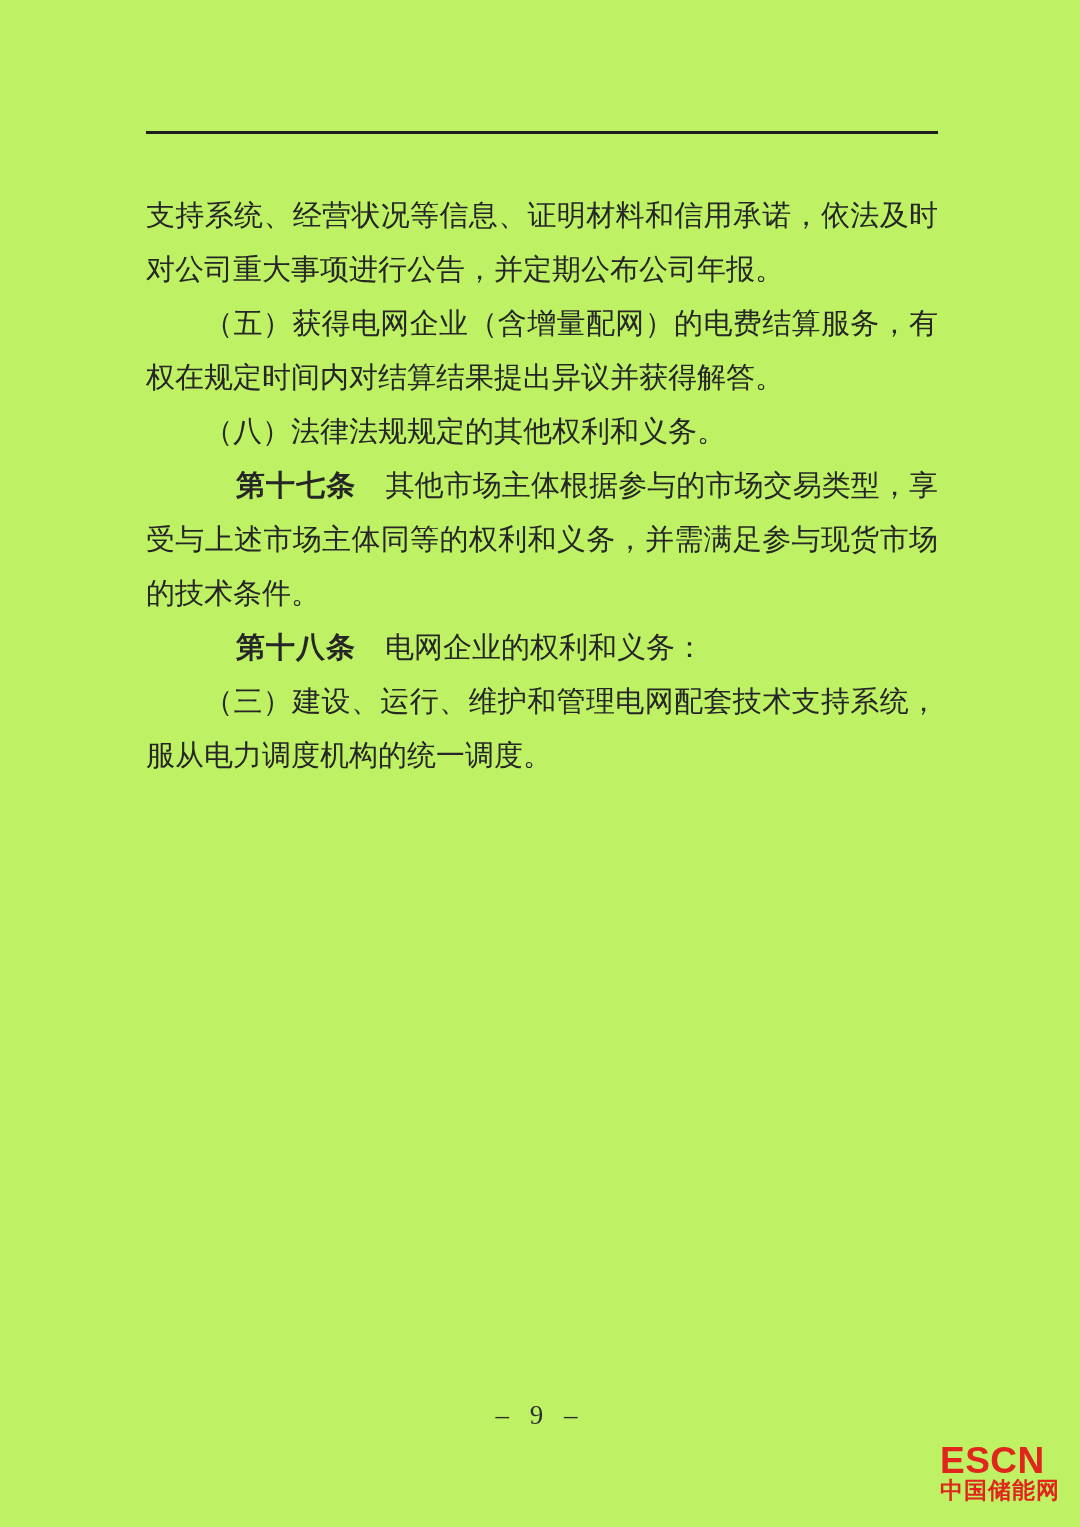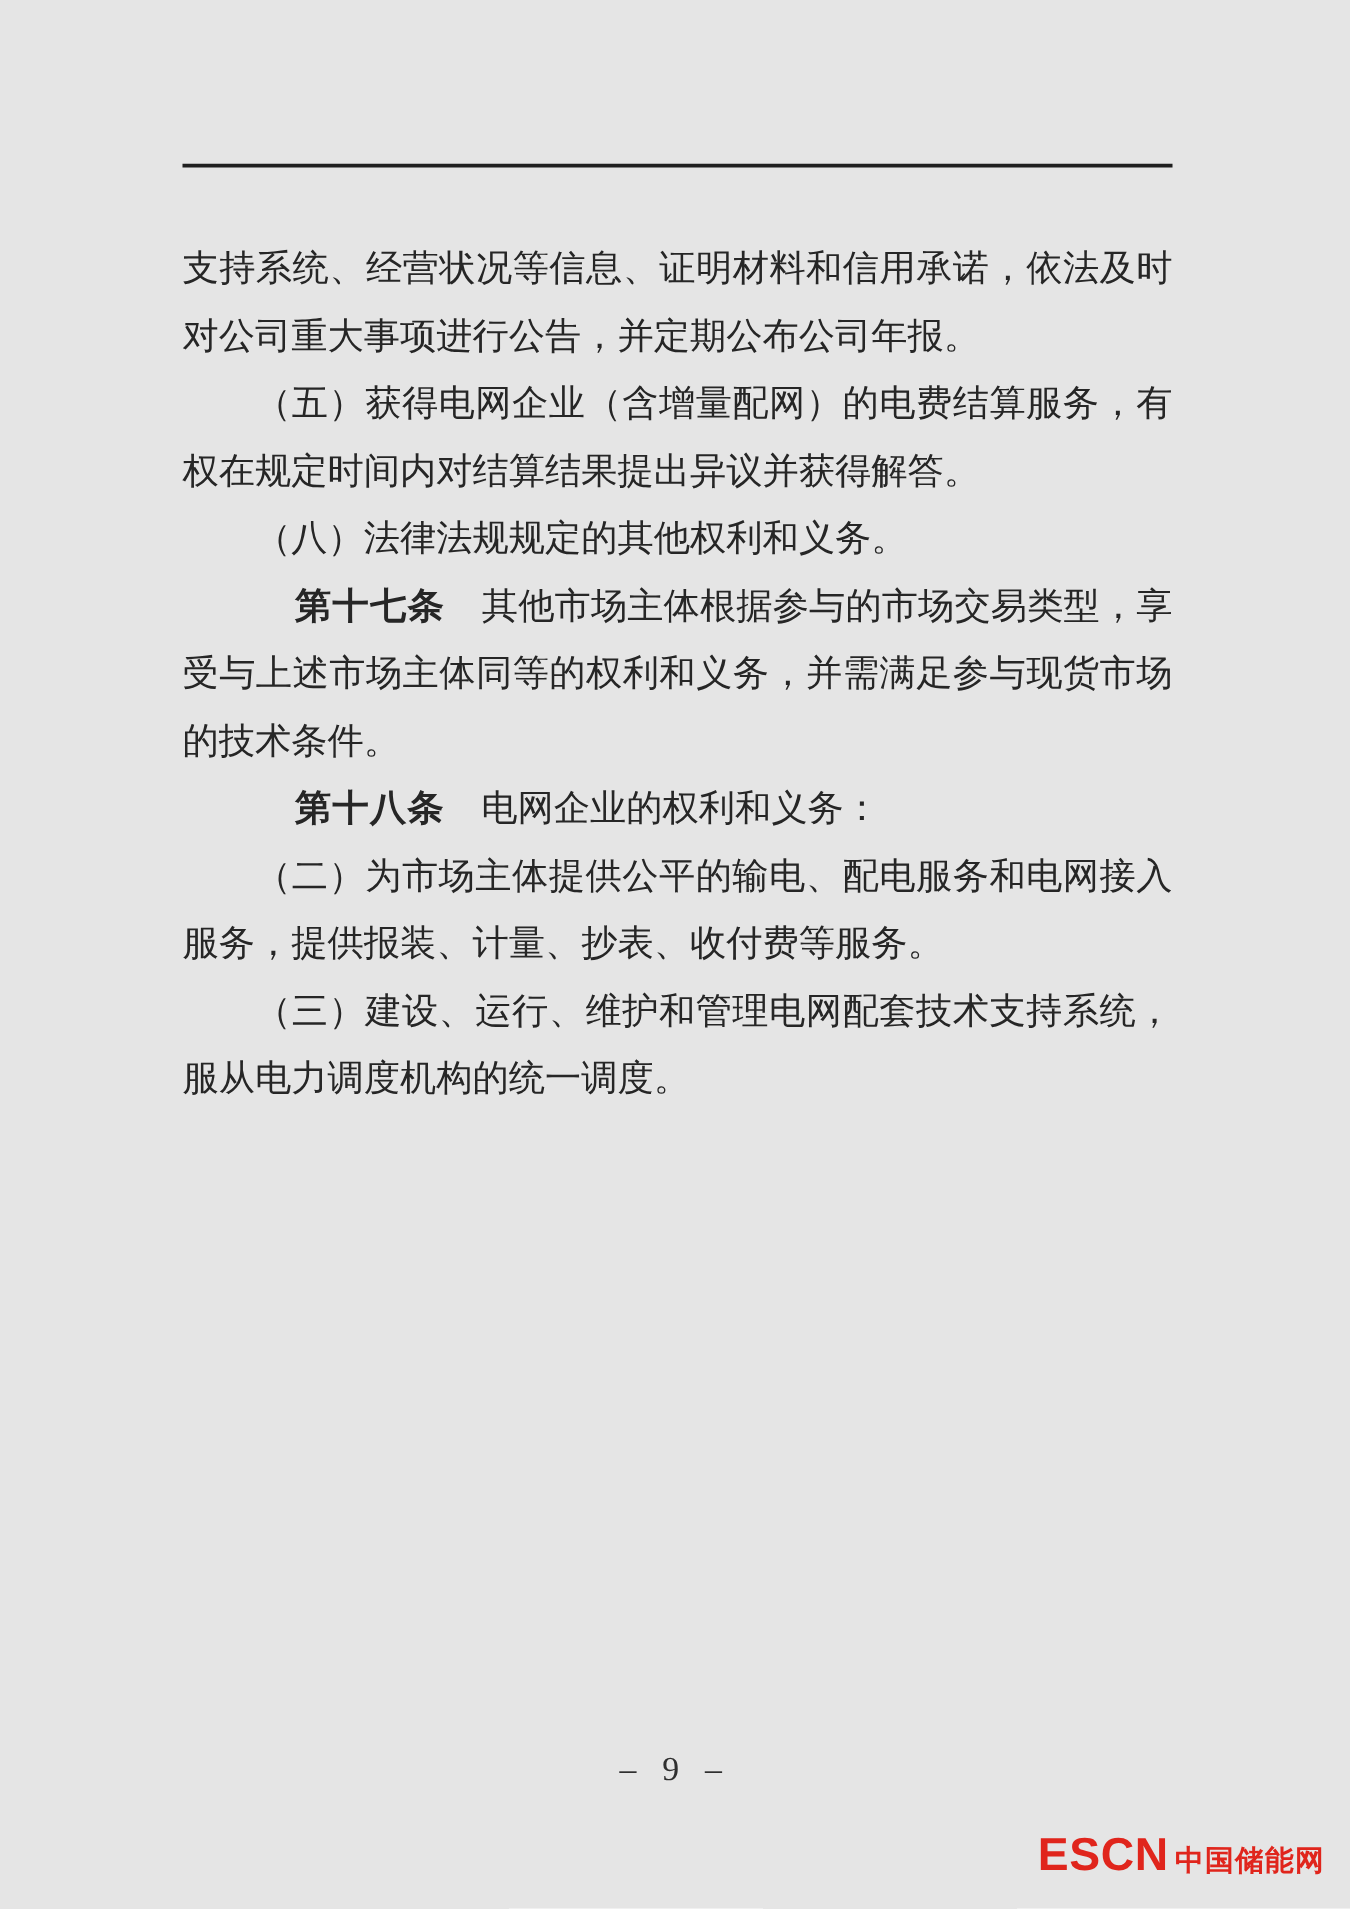--- a/index.html
+++ b/index.html
@@ -4,21 +4,21 @@
 <style>
   html, body {
     margin: 0;
     padding: 0;
     background: #ffffff;
   }
   .page {
     position: relative;
     width: 1080px;
     height: 1527px;
-    background: #e5e5e5;
+    background: #bef264;
     overflow: hidden;
     font-family: "Liberation Serif", "DejaVu Serif", serif;
   }
   .top-rule {
     position: absolute;
     left: 146px;
     top: 131px;
     width: 792px;
     height: 3px;
     background: #1f1f1f;
@@ -89,24 +89,23 @@
 <div class="page">
 
   <div class="top-rule" style="background: rgb(31, 31, 31);"></div>
 
   <main class="body-text" id="body-text" style="color: rgb(38, 38, 38);">
       <p><span>支持系统、经营状况等信息、证明材料和信用承诺，依法及时对公司重大事项进行公告，并定期公布公司年报。</span></p>
       <p class="indent"><span>（五）获得电网企业（含增量配网）的电费结算服务，有权在规定时间内对结算结果提出异议并获得解答。</span></p>
       <p class="indent"><span>（八）法律法规规定的其他权利和义务。</span></p>
       <p class="indent"><b class="clause">第十七条</b>　<span>其他市场主体根据参与的市场交易类型，享受与上述市场主体同等的权利和义务，并需满足参与现货市场的技术条件。</span></p>
       <p class="indent"><b class="clause">第十八条</b>　<span>电网企业的权利和义务：</span></p>
-      <p class="indent"><span>（二）为市场主体提供公平的输电、配电服务和电网接入服务，提供报装、计量、抄表、收付费等服务。</span></p>
       <p class="indent"><span>（三）建设、运行、维护和管理电网配套技术支持系统，服从电力调度机构的统一调度。</span></p>
     </main>
 
   <div class="page-number">– 9 –</div>
 
-  <div class="watermark" id="watermark" style="color: rgb(224, 37, 28);">
+  <div class="watermark" id="watermark" style="color: rgb(224, 37, 28); flex-direction: column;">
     <span class="wm-latin">ESCN</span>
     <span class="wm-cn">中国储能网</span>
   </div>
 
 </div>
 
 </body></html>

